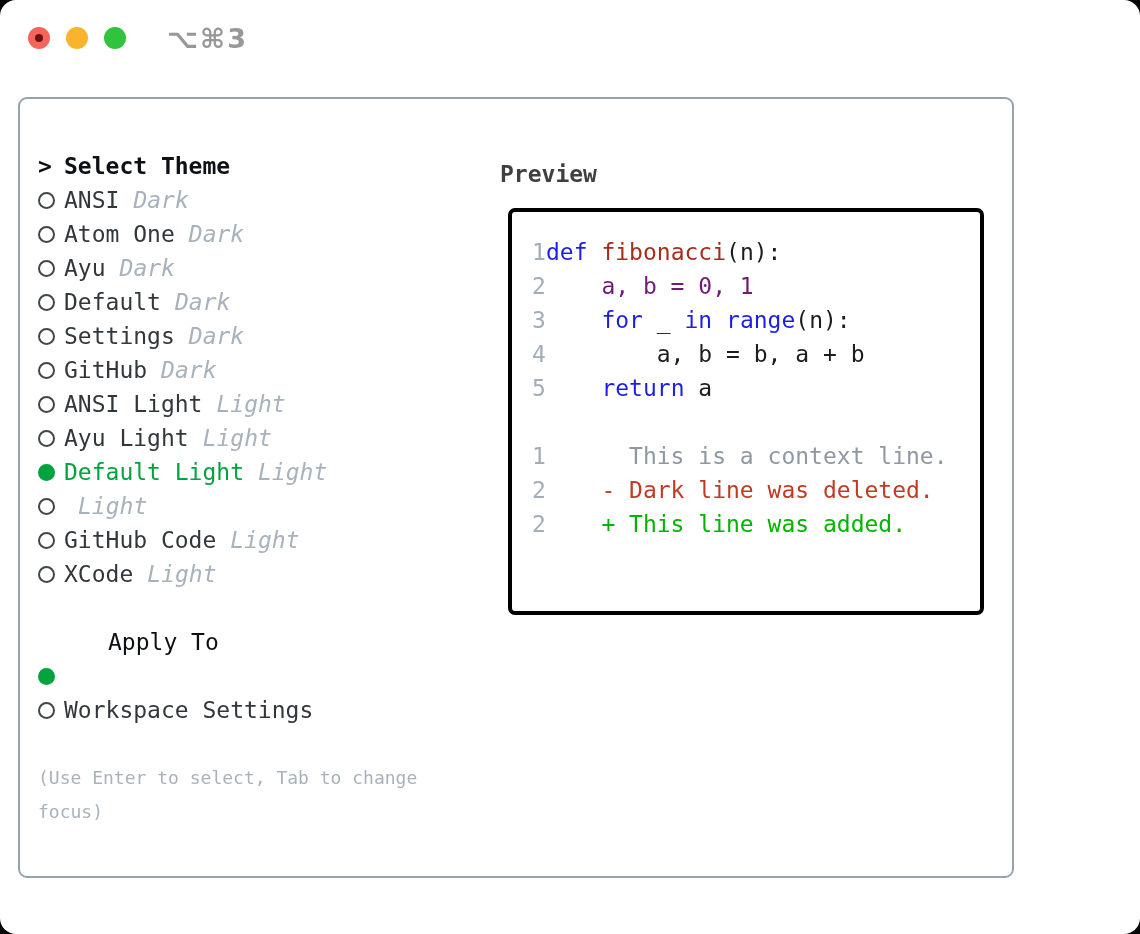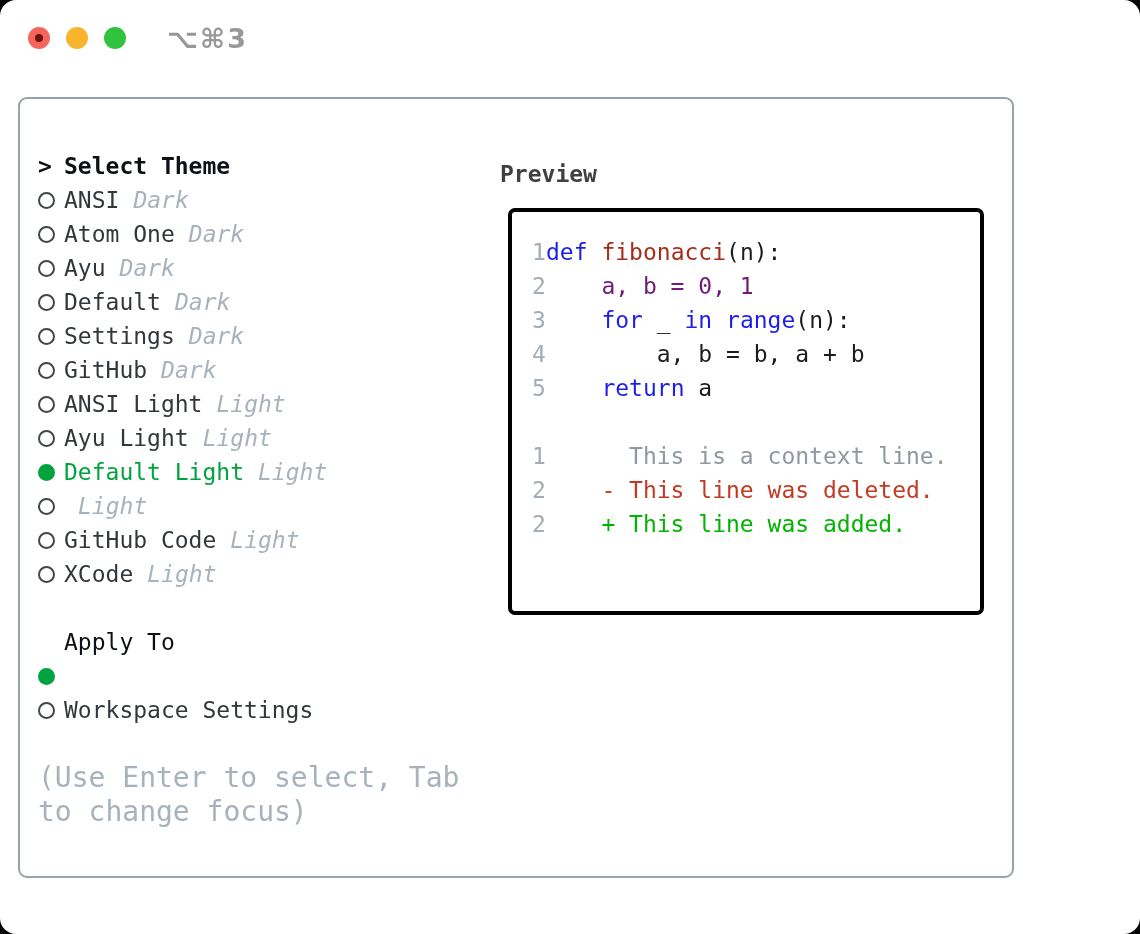--- a/index.html
+++ b/index.html
@@ -52,21 +52,21 @@
     border: 2px solid #41464b; box-sizing: content-box;
   }
   .dot.sel { background: #00a33e; border-color: #00a33e; }
   .hdr { font-weight: bold; color: #0d1014; }
   .item-name { color: #32373c; }
   .item-name.sel { color: #00a33e; }
   .item-tag { color: #a8b2bc; margin-left: 14px; font-style: italic; }
   .spacer { height: 34px; }
   .hint {
     margin-top: 34px; width: 432px;
-    color: #a8b2bc; line-height: 34px; font-size: 28px;
+    color: #a8b2bc; line-height: 34px; font-size: 18px;
   }
   
   .right-col { position: absolute; left: 500px; top: 149px; font-size: 23px; }
   .preview-header { height: 34px; line-height: 34px; font-weight: bold; color: #404040; margin-top: 8px; }
   .preview-box {
     margin-left: 8px; margin-top: 17px;
     width: 476px; height: 407px;
     border: 4px solid #000000; border-radius: 7px;
     box-sizing: border-box;
     padding: 23px 6px 0 20px;
@@ -182,21 +182,21 @@
           </span>
           <span class="item-name">XCode</span>
           <span class="item-tag">Light</span>
         </div>
       </div>
 
     <div class="spacer"></div>
 
     <div class="row">
       <span class="marker"></span>
-      <span style="color:#0d1014;">Apply To</span>
+      <span style="color:#0d1014;margin-left:44px;">Apply To</span>
     </div>
 
     <div id="apply-list">
         <div class="row">
           <span class="marker">
             <span class="dot sel"></span>
           </span>
         </div>
         <div class="row">
           <span class="marker">
@@ -212,18 +212,18 @@
   <div class="right-col">
     <div class="preview-header">Preview</div>
     <div class="preview-box" id="preview-box">
         <div class="cline"><span class="ln">1</span><span style="color: rgb(29, 31, 232);">def</span><span style="color: rgb(26, 29, 32);"> </span><span style="color: rgb(165, 45, 25);">fibonacci</span><span style="color: rgb(26, 29, 32);">(n):</span></div>
         <div class="cline"><span class="ln">2</span><span style="color: #701a75;">    a, b = 0, 1</span></div>
         <div class="cline"><span class="ln">3</span><span style="color: rgb(26, 29, 32);">    </span><span style="color: rgb(29, 31, 232);">for</span><span style="color: rgb(26, 29, 32);"> _ </span><span style="color: rgb(29, 31, 232); text-align: center;">in</span><span style="color: rgb(26, 29, 32);"> </span><span style="color: rgb(29, 31, 232);">range</span><span style="color: rgb(26, 29, 32);">(n):</span></div>
         <div class="cline"><span class="ln">4</span><span style="color: rgb(26, 29, 32);">        a, b = b, a + b</span></div>
         <div class="cline"><span class="ln">5</span><span style="color: rgb(26, 29, 32);">    </span><span style="color: rgb(29, 31, 232); margin-top: 48px;">return</span><span style="color: rgb(26, 29, 32);"> a</span></div>
         <div class="cline"><span class="ln"></span></div>
         <div class="cline"><span class="ln">1</span><span style="color: rgb(142, 152, 162);">      This is a context line.</span></div>
-        <div class="cline"><span class="ln">2</span><span style="color: rgb(194, 58, 34);">    - This line was deleted.</span></div>
+        <div class="cline"><span class="ln">2</span><span style="color: rgb(194, 58, 34);">    - Dark line was deleted.</span></div>
         <div class="cline"><span class="ln">2</span><span style="color: rgb(0, 180, 0);">    + This line was added.</span></div>
       </div>
   </div>
 
 </div>
 
 </body></html>

